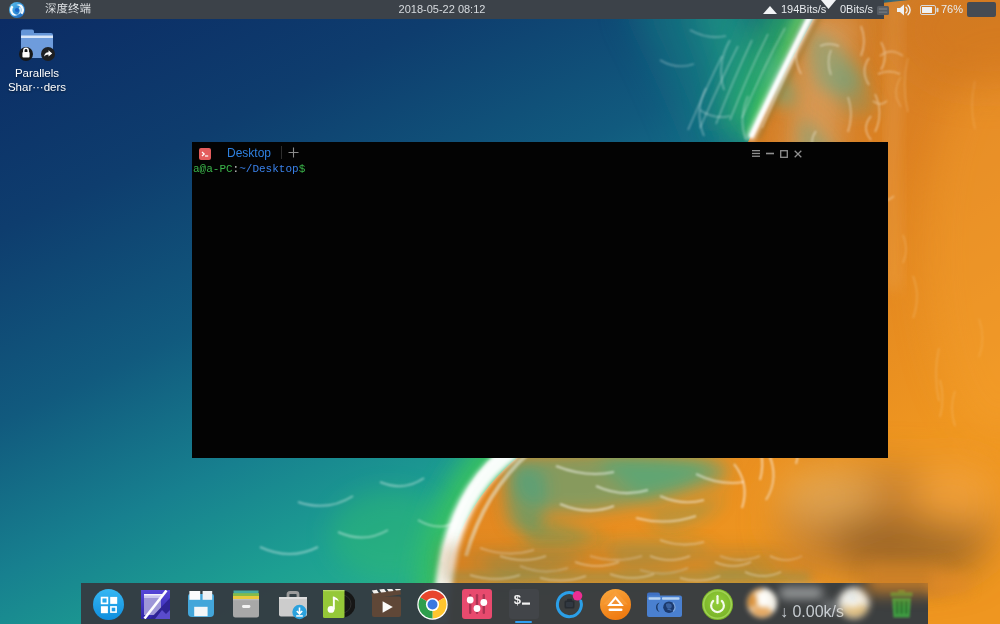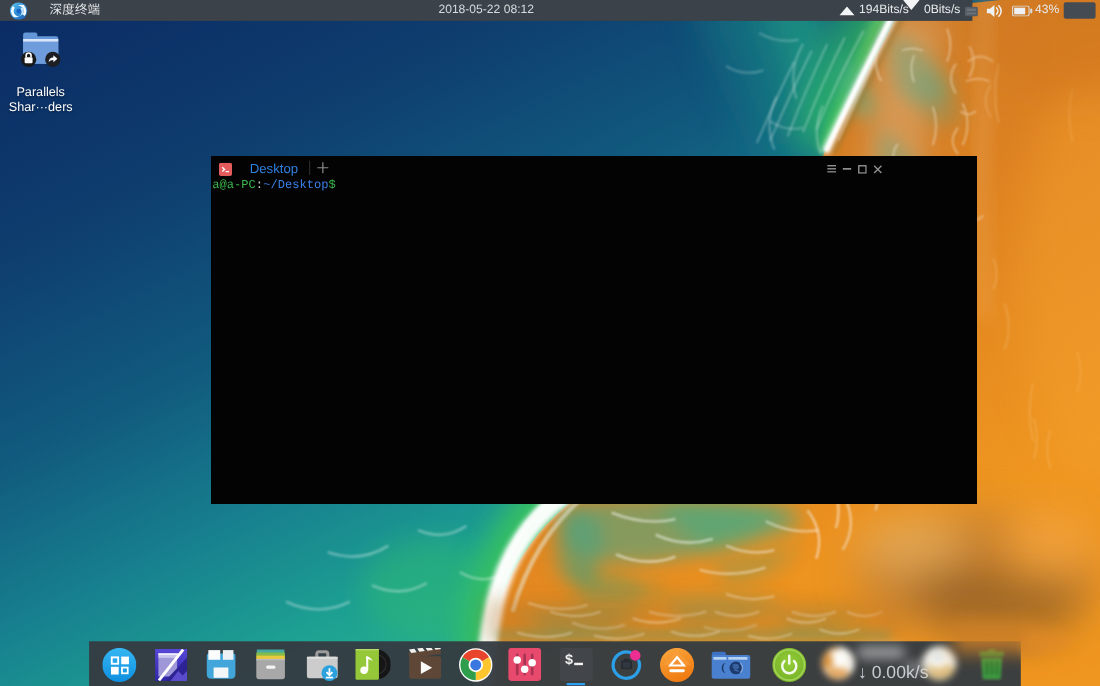--- a/index.html
+++ b/index.html
@@ -198,35 +198,35 @@
       </svg>
 <svg class="abs" style="left:897px;top:3.5px" width="14" height="12" viewBox="0 0 14 12">
 <path d="M0,4 L3,4 L7,0.5 L7,11.5 L3,8 L0,8Z" fill="#eef1f3"></path>
 <path d="M9,3.2 A4,4 0 0 1 9,8.8 M11,1.2 A6.5,6.5 0 0 1 11,10.8" stroke="#eef1f3" stroke-width="1.4" fill="none" stroke-linecap="round"></path>
       </svg>
 <svg class="abs" style="left:920px;top:4.5px" width="19" height="10" viewBox="0 0 19 10">
 <rect x="0.5" y="0.5" width="15" height="9" rx="1.5" stroke="#d8dcdf" fill="none"></rect>
 <rect x="2" y="2" width="10" height="6" fill="#eef1f3"></rect>
 <rect x="16.5" y="2.8" width="2" height="4.4" rx="1" fill="#d8dcdf"></rect>
       </svg>
-<span class="abs" style="left:941px;top:3px;color:#e8ebee">43%</span>
+<span class="abs" style="left:941px;top:3px;color:#e8ebee">76%</span>
 <div class="abs" style="left:967px;top:2px;width:29px;height:15px;background:#454b53;border-radius:2px"></div>
 </div>
 <div class="abs" style="left:6px;top:26px;width:62px;z-index:5;text-align:center">
 <svg style="display:block;margin:0 auto" width="36" height="36" viewBox="0 0 36 36">
 <path d="M2,5.5 Q2,3.5 4,3.5 L13,3.5 Q15,3.5 15,5.5 L15,7 L32,7 Q34,7 34,9 L34,30 Q34,32 32,32 L4,32 Q2,32 2,30Z" fill="#6596d8"></path>
 <path d="M2,9.5 L34,9.5 L34,12 L2,12Z" fill="#d8e6f8"></path>
 <path d="M2,12 L34,12 L34,30 Q34,32 32,32 L4,32 Q2,32 2,30Z" fill="#6e9cdc"></path>
 <circle cx="7" cy="28" r="7" fill="#17181a"></circle>
 <rect x="3.4" y="26" width="7.2" height="5.6" rx="1" fill="#fdfdfd"></rect>
 <path d="M4.8,26 L4.8,24.4 A2.2,2.2 0 0 1 9.2,24.4 L9.2,26" stroke="#fdfdfd" stroke-width="1.5" fill="none"></path>
 <circle cx="29" cy="28" r="7" fill="#1d1f22"></circle>
 <path d="M29.5,24.2 L33.2,27.4 L29.5,30.6 L29.5,28.6 Q26.5,28.6 25.2,30.4 Q25.4,26.4 29.5,26.2Z" fill="#fdfdfd"></path>
 </svg>
-<div style="color:#fff;font-size:11.5px;line-height:14px;margin-top:15px;text-shadow:0 1px 2px rgba(0,0,0,.5)">Parallels<br>Shar···ders</div>
+<div style="color:#fff;font-size:11.5px;line-height:14px;margin-top:4px;text-shadow:0 1px 2px rgba(0,0,0,.5)">Parallels<br>Shar···ders</div>
 </div>
     <div id="term">
 <svg class="abs" style="left:7px;top:6px" width="12" height="12" viewBox="0 0 12 12">
 <rect width="12" height="12" rx="2" fill="#e45c5c"></rect>
 <path d="M3,4 L5.2,6 L3,8" stroke="#fff" stroke-width="1.2" fill="none"></path>
 <rect x="6" y="7.4" width="3.2" height="1.2" fill="#fff"></rect>
       </svg>
 <span class="abs" style="left:32px;top:3px;width:50px;text-align:center;color:#2f81e0;font-size:12px;line-height:16px">Desktop</span>
 <div class="abs" style="left:89px;top:4px;width:1px;height:13px;background:#2e2e2e"></div>
 <svg class="abs" style="left:96px;top:5px" width="11" height="11" viewBox="0 0 11 11">

